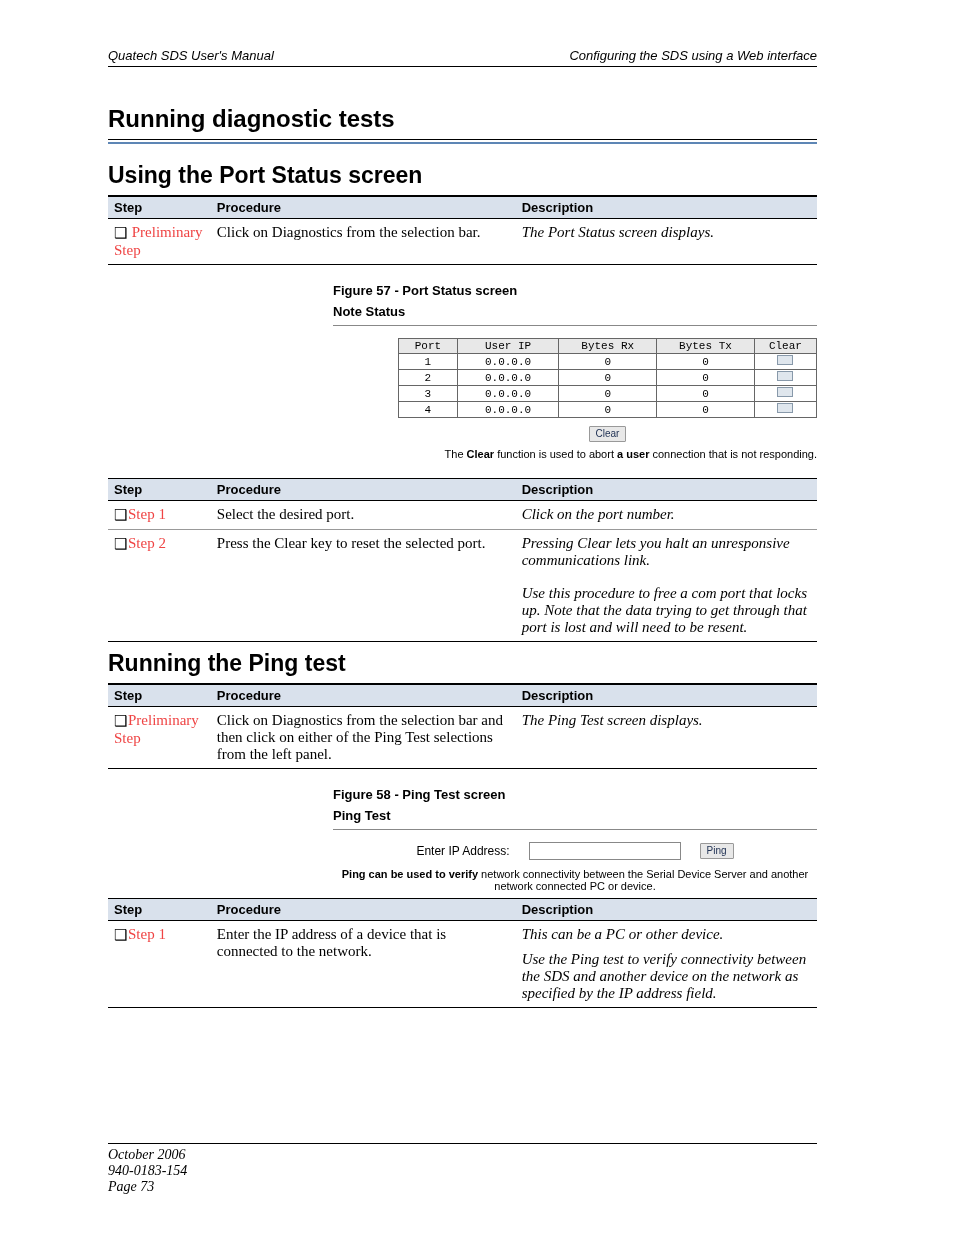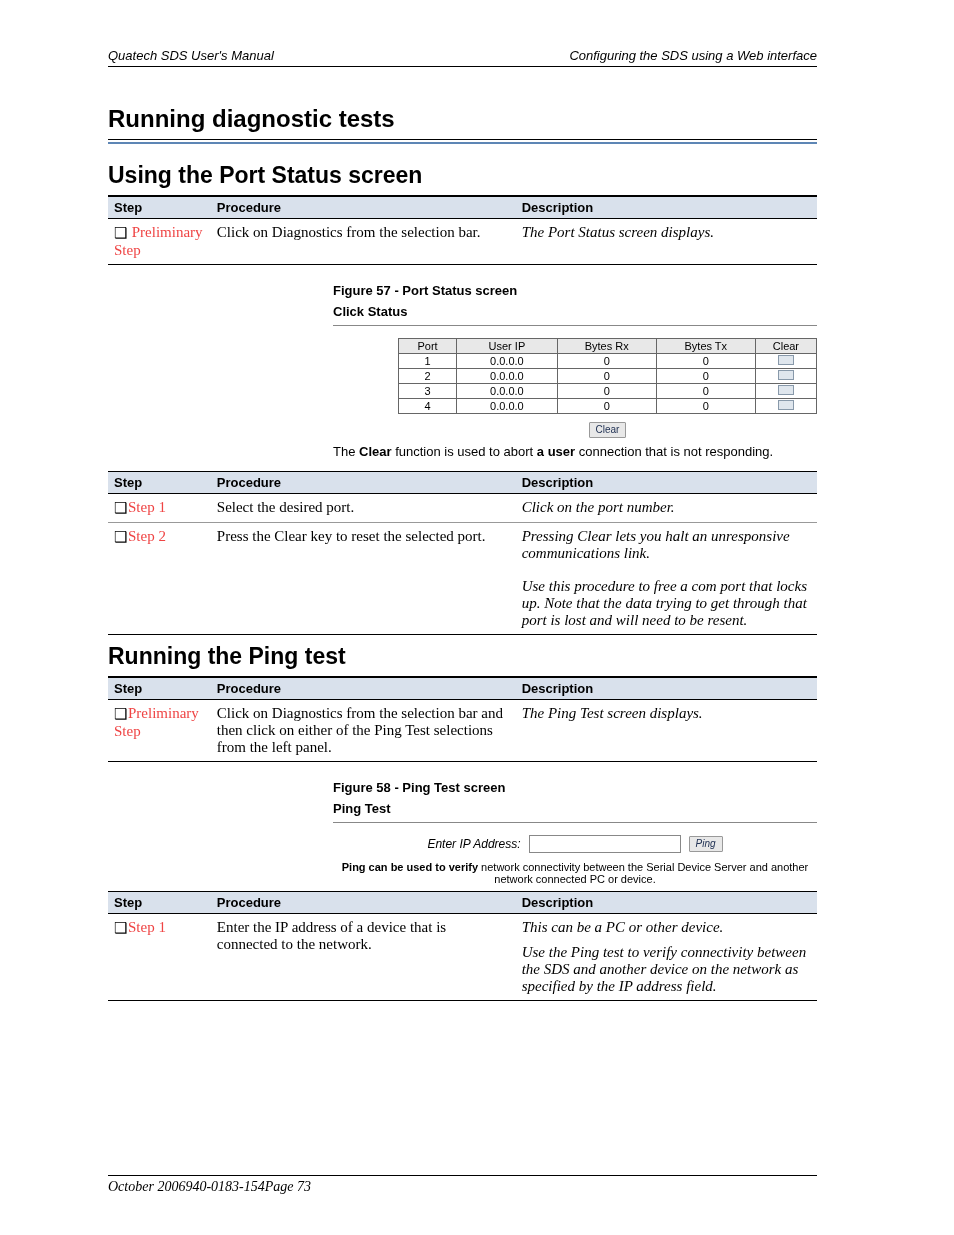--- a/index.html
+++ b/index.html
@@ -106,20 +106,21 @@
   .ps-wrap { margin: 0 0 6px 290px; }
   table.ps {
     border-collapse: collapse;
     font-family: Arial, Helvetica, sans-serif;
     font-size: 11px;
   }
   table.ps th, table.ps td {
     border: 1px solid #666;
     text-align: center;
     padding: 1px 8px;
+    font-family: Liberation Mono, monospace;
   }
   table.ps th { background: #e8e8e8; font-weight: normal; }
   .ps-port  { width: 48px; }
   .ps-ip    { width: 100px; }
   .ps-rx    { width: 100px; }
   .ps-tx    { width: 100px; }
   .ps-clear { width: 50px; }
   .mini-btn {
     display: inline-block;
     font-family: Arial, Helvetica, sans-serif;
@@ -131,57 +132,57 @@
     color: #235;
     line-height: 12px;
   }
   .btn-mark {
     display:inline-block; width:14px; height:8px;
     background: #dfe6ed; border:1px solid #89a;
   }
   .clear-row { text-align: center; margin: 6px 0 2px 0; }
   .note {
     font-family: Arial, Helvetica, sans-serif;
-    font-size: 13px;
-    text-align: left;
-    margin: 4px 0 12px 225px;
+    font-size: 11px;
+    text-align: right;
+    margin: 4px 0 18px 225px;
   }
   
   .ping-wrap {
     margin: 10px 0 6px 225px;
     font-family: Arial, Helvetica, sans-serif;
     font-size: 12px;
     text-align: center;
   }
   .ping-line {
     display: flex;
     align-items: center;
     justify-content: center;
-    gap: 8px;
+    gap: 19px;
     margin: 10px 0 8px 0;
-    font-style: italic;
   }
   .txtinp {
     width: 150px;
     height: 16px;
     border: 1px solid #888;
     background: #fff;
   }
   .footer {
     position: absolute;
     left: 108px;
     right: 100px;
     bottom: 40px;
     border-top: 1px solid #000;
     padding-top: 3px;
     display: flex;
-    justify-content: flex-start;
+    justify-content: space-between;
     font-style: italic;
     font-family: Georgia, serif;
     font-size: 14px;
+    flex-direction: column;
   }
 </style>
 </head>
 <body>
 
 <div class="page">
 
   <div class="topline">
     <span>Quatech SDS User's Manual</span>
     <span>Configuring the SDS using a Web interface</span>
@@ -212,21 +213,21 @@
           <span class="bullet">❑</span>
           <span class="step-link">Preliminary Step</span>
         </td>
         <td>Click on Diagnostics from the selection bar.</td>
         <td class="desc-italic">The Port Status screen displays.</td>
       </tr>
     </tbody>
   </table>
 
   <div class="figure-caption">Figure 57 - Port Status screen</div>
-  <div class="screen-title">Click Status</div>
+  <div class="screen-title">Note Status</div>
   <hr class="screen-hr">
 
   <div class="ps-wrap">
     <table class="ps">
       <tbody>
           <tr>
         <th class="ps-port">Port</th>
         <th class="ps-ip">User IP</th>
         <th class="ps-rx">Bytes Rx</th>
         <th class="ps-tx">Bytes Tx</th>

